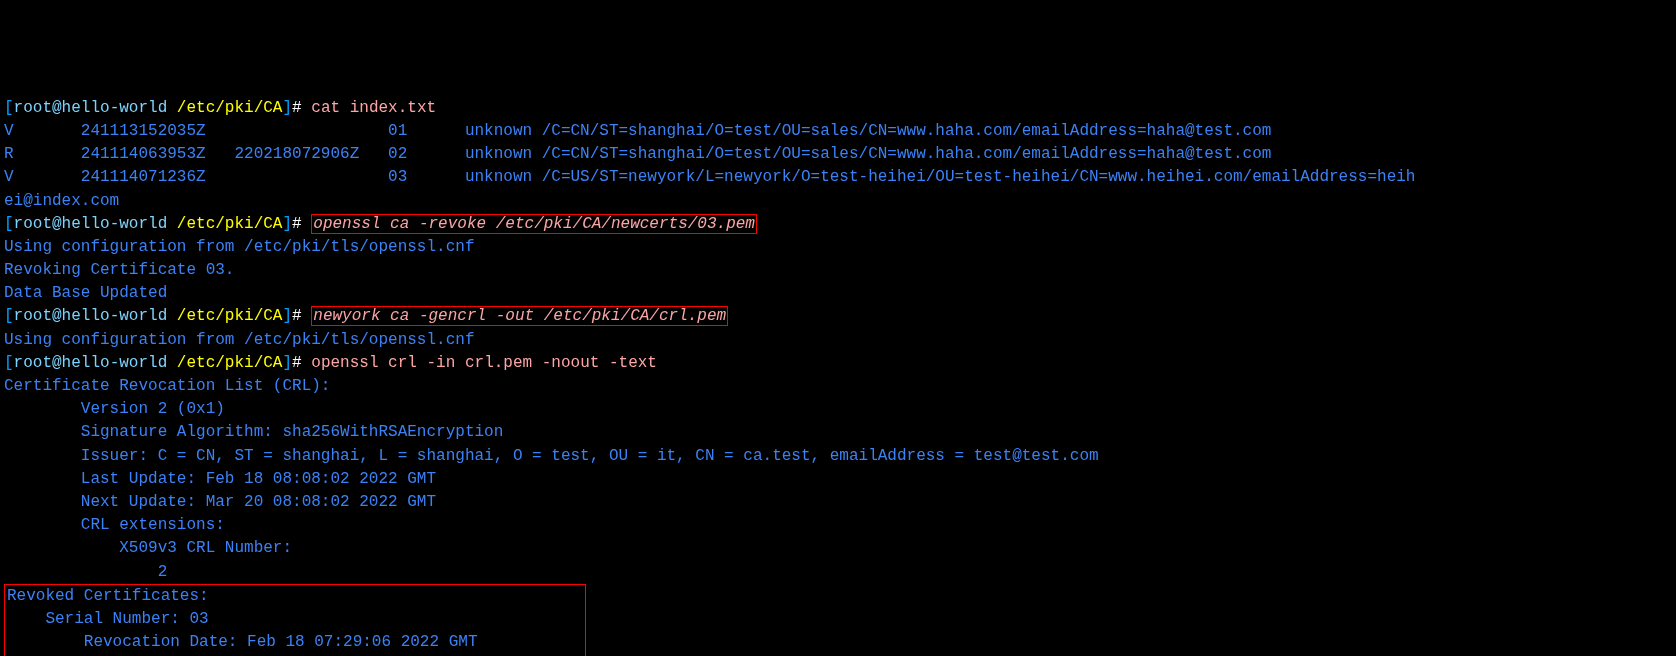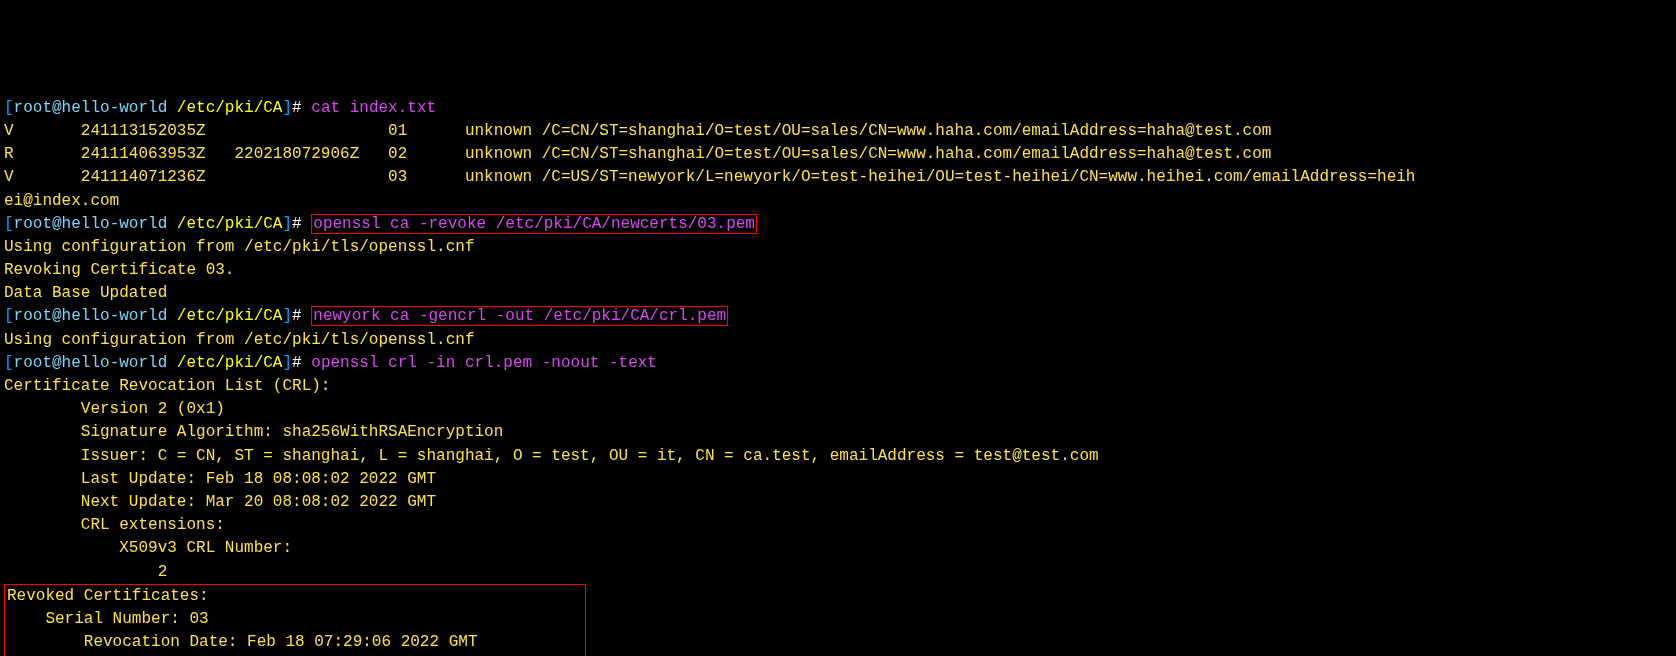--- a/index.html
+++ b/index.html
@@ -10,26 +10,27 @@
     line-height: 1.45;
     margin: 0;
     padding: 4px;
     white-space: pre;
     overflow: hidden;
   }
   .prompt-open, .prompt-close { color: #00a0ff; }
   .user-host { color: #7dd3fc; }
   .path { color: #ffff00; margin-top: 16px; }
   .hash { color: #fff; }
-  .cmd { color: #d946ef; }
-  .out { color: #fde047; font-family: Liberation Mono, monospace; }
+  .cmd { color: #fca5a5; }
+  .out { color: #3b82f6; font-family: Liberation Mono, monospace; }
   .redbox {
     border: 1px solid #ff0000;
     padding: 0 1px;
     display: inline;
+    font-style: italic;
   }
   .redbox-block {
     border: 1px solid #ff0000;
     padding: 0 2px 2px 2px;
     display: inline-block;
   }
 </style>
 </head>
 <body>
 

